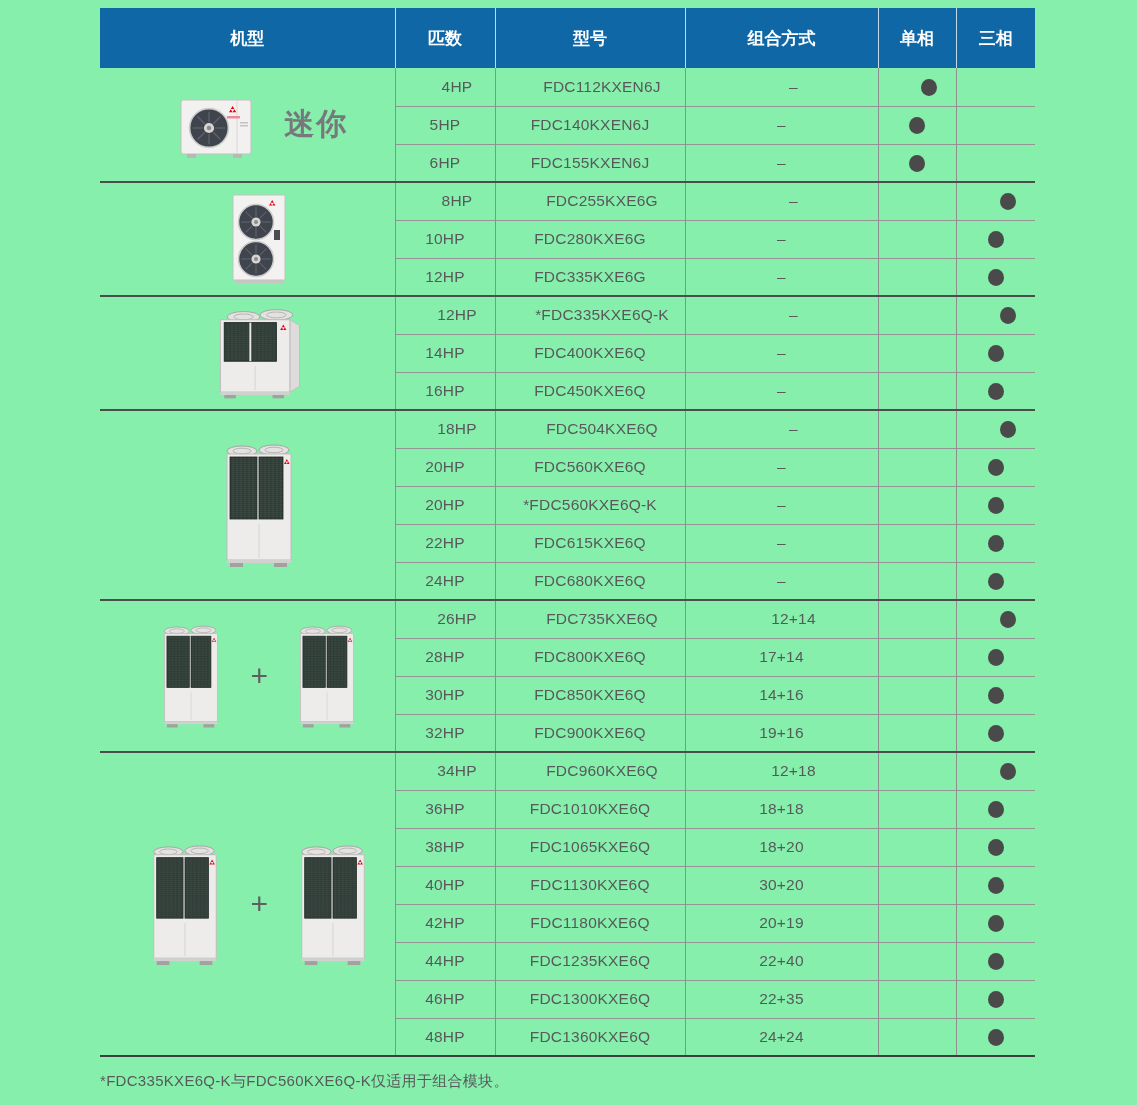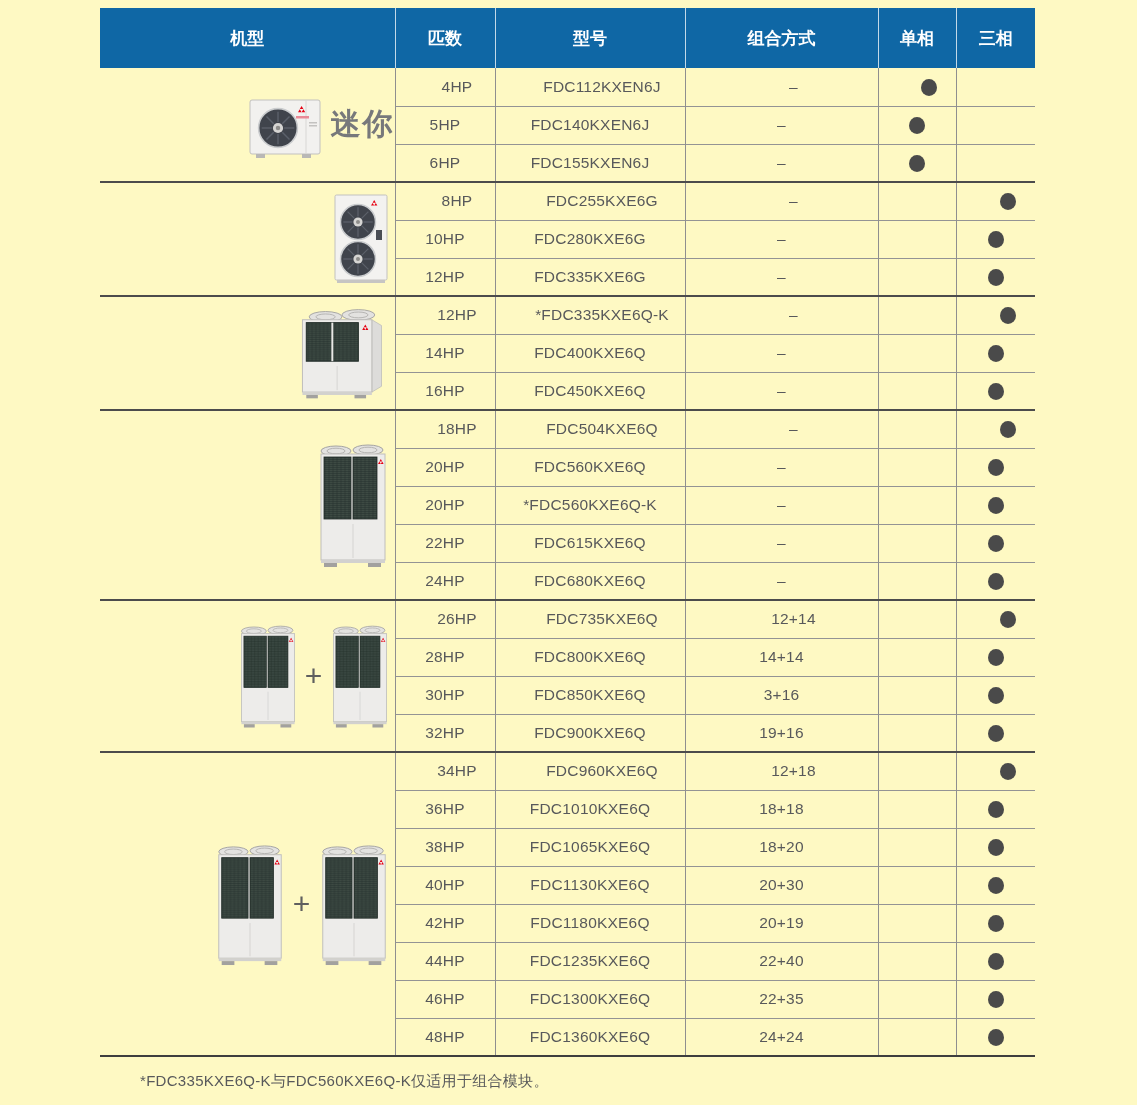--- a/index.html
+++ b/index.html
@@ -1,21 +1,21 @@
 <!DOCTYPE html>
 <html><head>
 <meta charset="utf-8">
 <style>
   * { margin: 0; padding: 0; box-sizing: border-box; }
   html, body { background: #ffffff; }
   .page {
     position: relative;
     width: 1137px;
     height: 1105px;
-    background: #fef9c3;
+    background: #86efac;
     font-family: "Liberation Sans", "DejaVu Sans", sans-serif;
     overflow: hidden;
   }
   table.spec {
     position: absolute;
     left: 100px;
     top: 8px;
     width: 935px;
     border-collapse: collapse;
     table-layout: fixed;
@@ -65,22 +65,22 @@
     width: 16px;
     height: 17px;
     border-radius: 50%;
     background: #4a4a4a;
     vertical-align: middle;
   }
 
   .model-wrap {
     display: flex;
     align-items: center;
-    justify-content: flex-end;
-    gap: 0;
+    justify-content: center;
+    gap: 22px;
   }
   .mini-label {
     font-size: 30px;
     font-weight: bold;
     color: #77787b;
     letter-spacing: 2px;
   }
   .plus-sign {
     font-size: 30px;
     font-weight: normal;
@@ -88,21 +88,20 @@
     line-height: 1;
     margin: 0 2px;
   }
   .footnote {
     position: absolute;
     left: 100px;
     top: 1072px;
     font-size: 15px;
     color: #58595b;
     letter-spacing: 0.3px;
-    margin-left: 40px;
   }
   .defs-holder { position: absolute; width: 0; height: 0; overflow: hidden; }
 </style>
 </head>
 <body>
 
 <div class="page">
 
   <svg class="defs-holder" aria-hidden="true">
     <defs>
@@ -347,28 +346,28 @@
         </td>
         <td>26HP</td>
         <td>FDC735KXE6Q</td>
         <td>12+14</td>
         <td><span class="dot" style="visibility: hidden;"></span></td>
         <td><span class="dot"></span></td>
       </tr>
       <tr>
         <td>28HP</td>
         <td>FDC800KXE6Q</td>
-        <td>14+14</td>
+        <td>17+14</td>
         <td><span class="dot" style="visibility: hidden;"></span></td>
         <td><span class="dot"></span></td>
       </tr>
       <tr>
         <td>30HP</td>
         <td>FDC850KXE6Q</td>
-        <td>3+16</td>
+        <td>14+16</td>
         <td><span class="dot" style="visibility: hidden;"></span></td>
         <td><span class="dot"></span></td>
       </tr>
       <tr>
         <td>32HP</td>
         <td>FDC900KXE6Q</td>
         <td>19+16</td>
         <td><span class="dot" style="visibility: hidden;"></span></td>
         <td><span class="dot"></span></td>
       </tr>
@@ -401,21 +400,21 @@
       <tr>
         <td>38HP</td>
         <td>FDC1065KXE6Q</td>
         <td>18+20</td>
         <td><span class="dot" style="visibility: hidden;"></span></td>
         <td><span class="dot"></span></td>
       </tr>
       <tr>
         <td>40HP</td>
         <td>FDC1130KXE6Q</td>
-        <td>20+30</td>
+        <td>30+20</td>
         <td><span class="dot" style="visibility: hidden;"></span></td>
         <td><span class="dot"></span></td>
       </tr>
       <tr>
         <td>42HP</td>
         <td>FDC1180KXE6Q</td>
         <td>20+19</td>
         <td><span class="dot" style="visibility: hidden;"></span></td>
         <td><span class="dot"></span></td>
       </tr>

